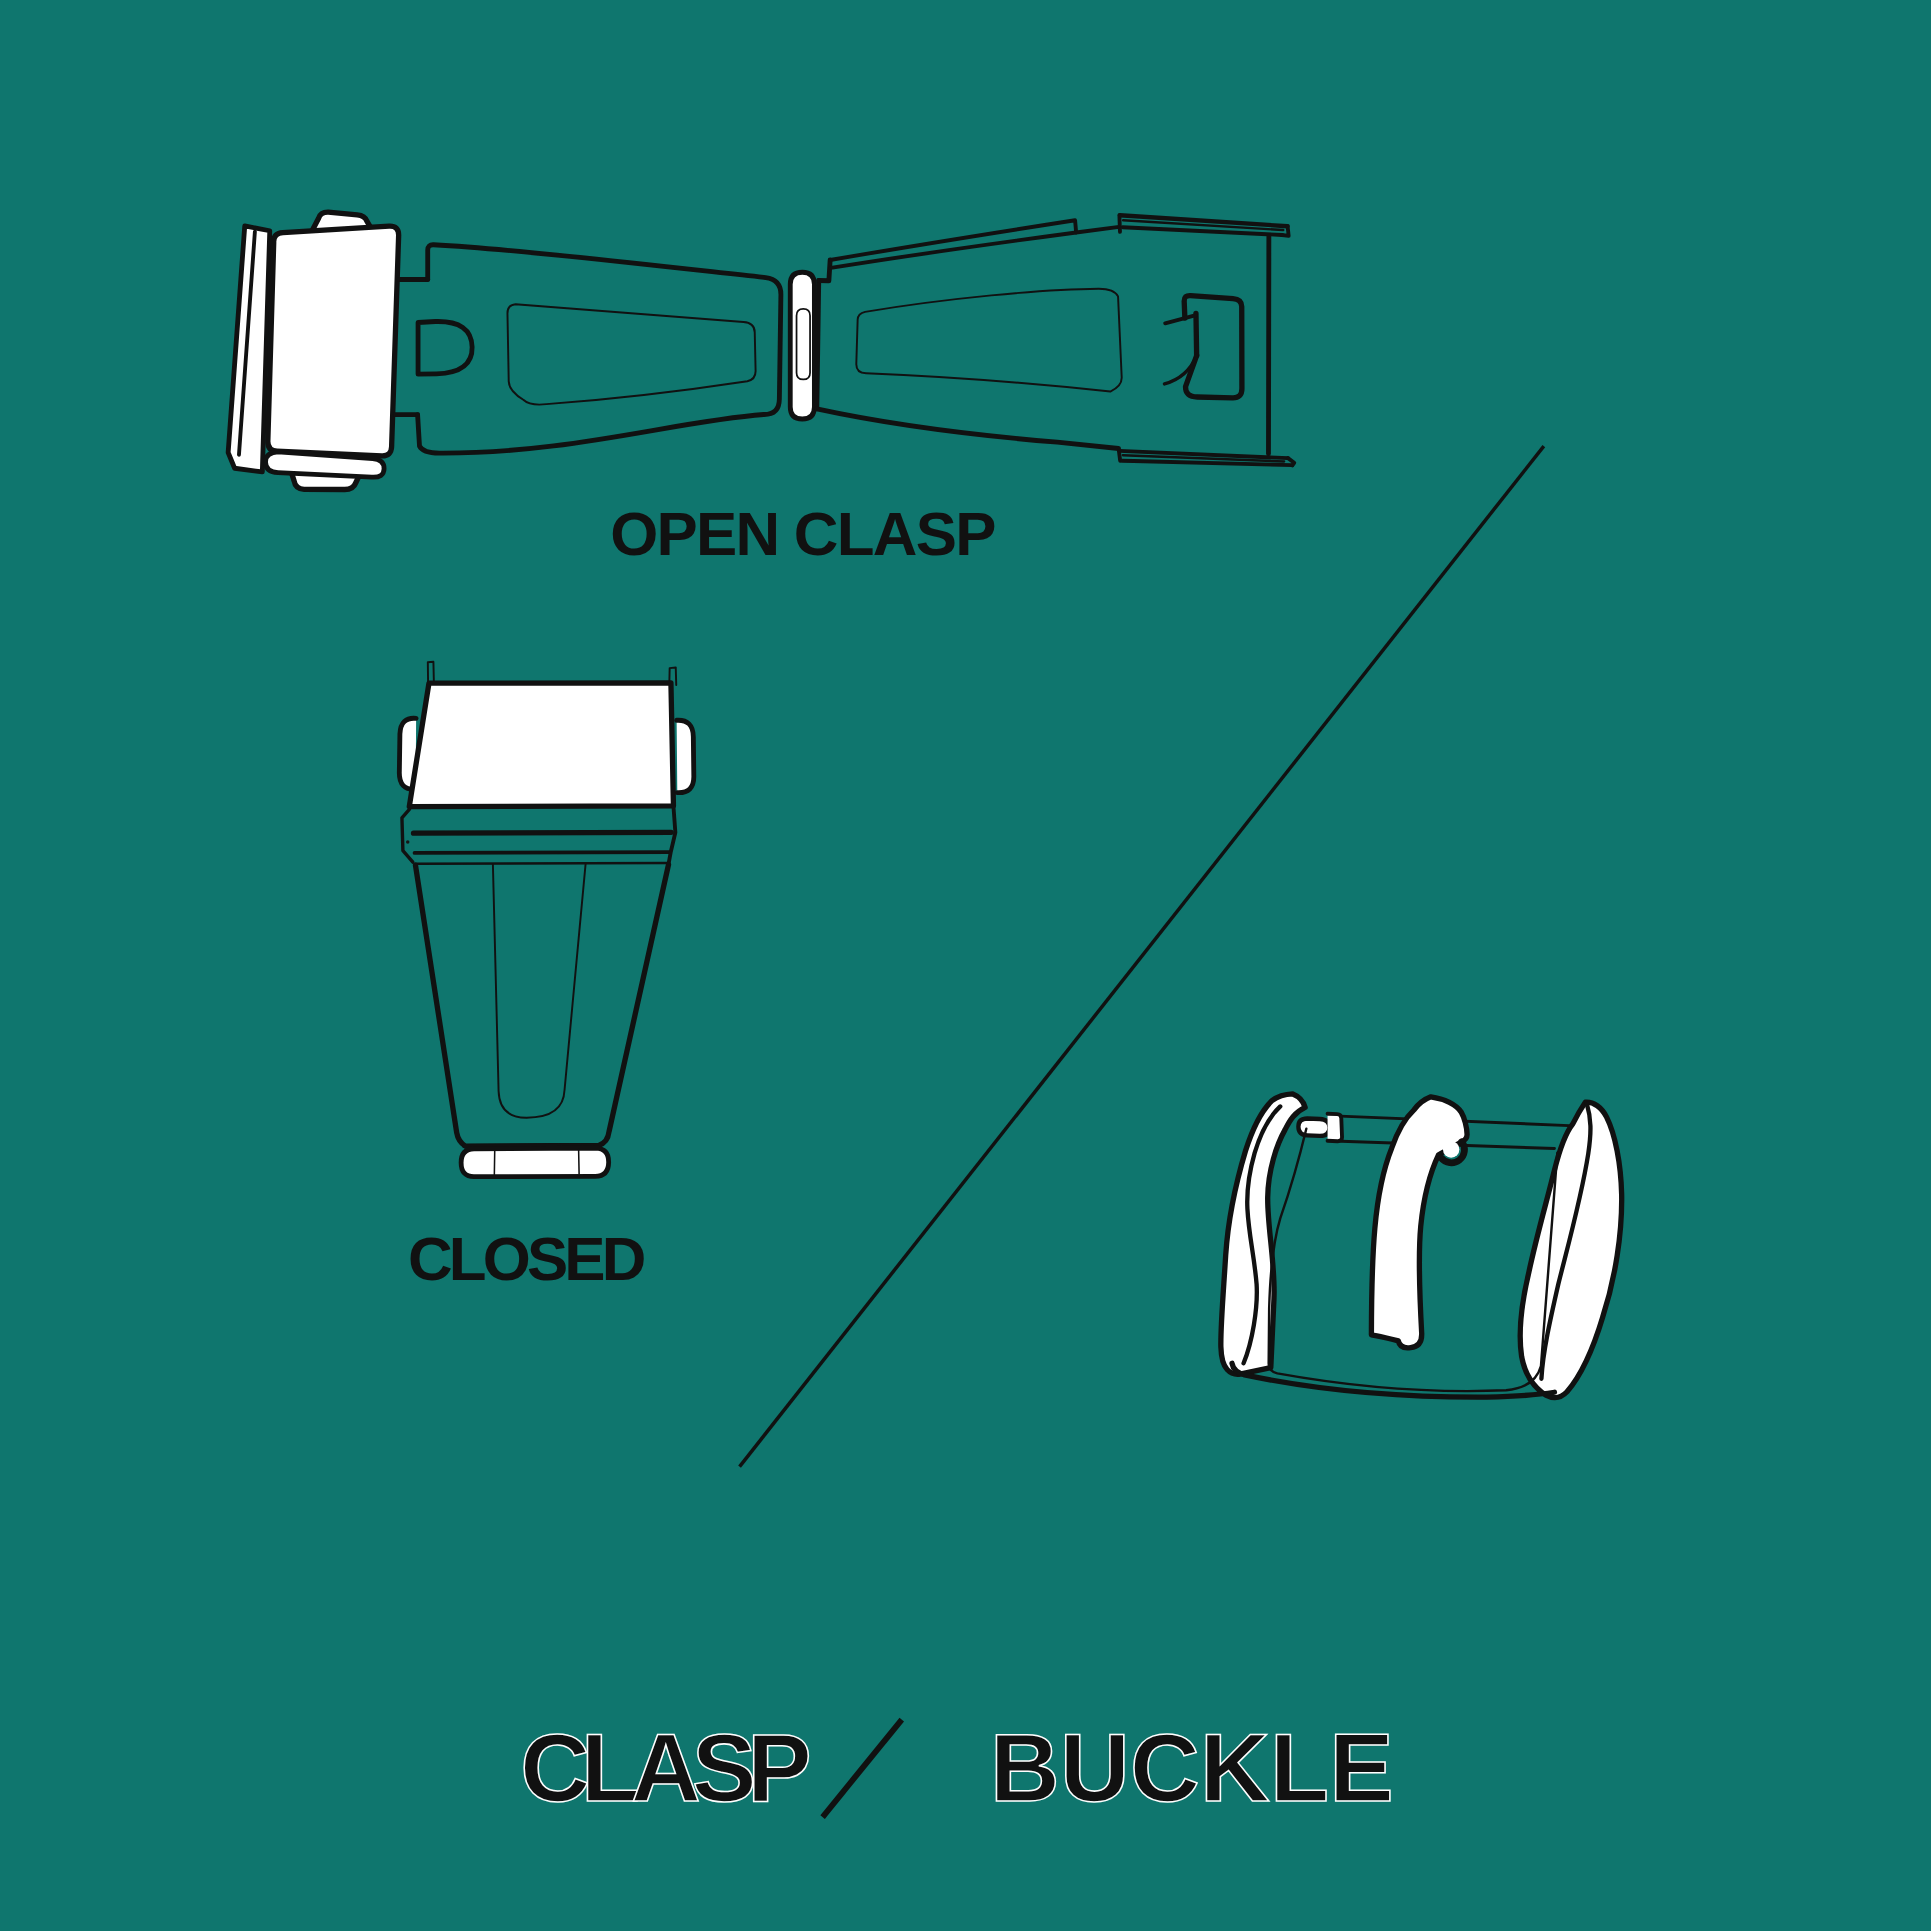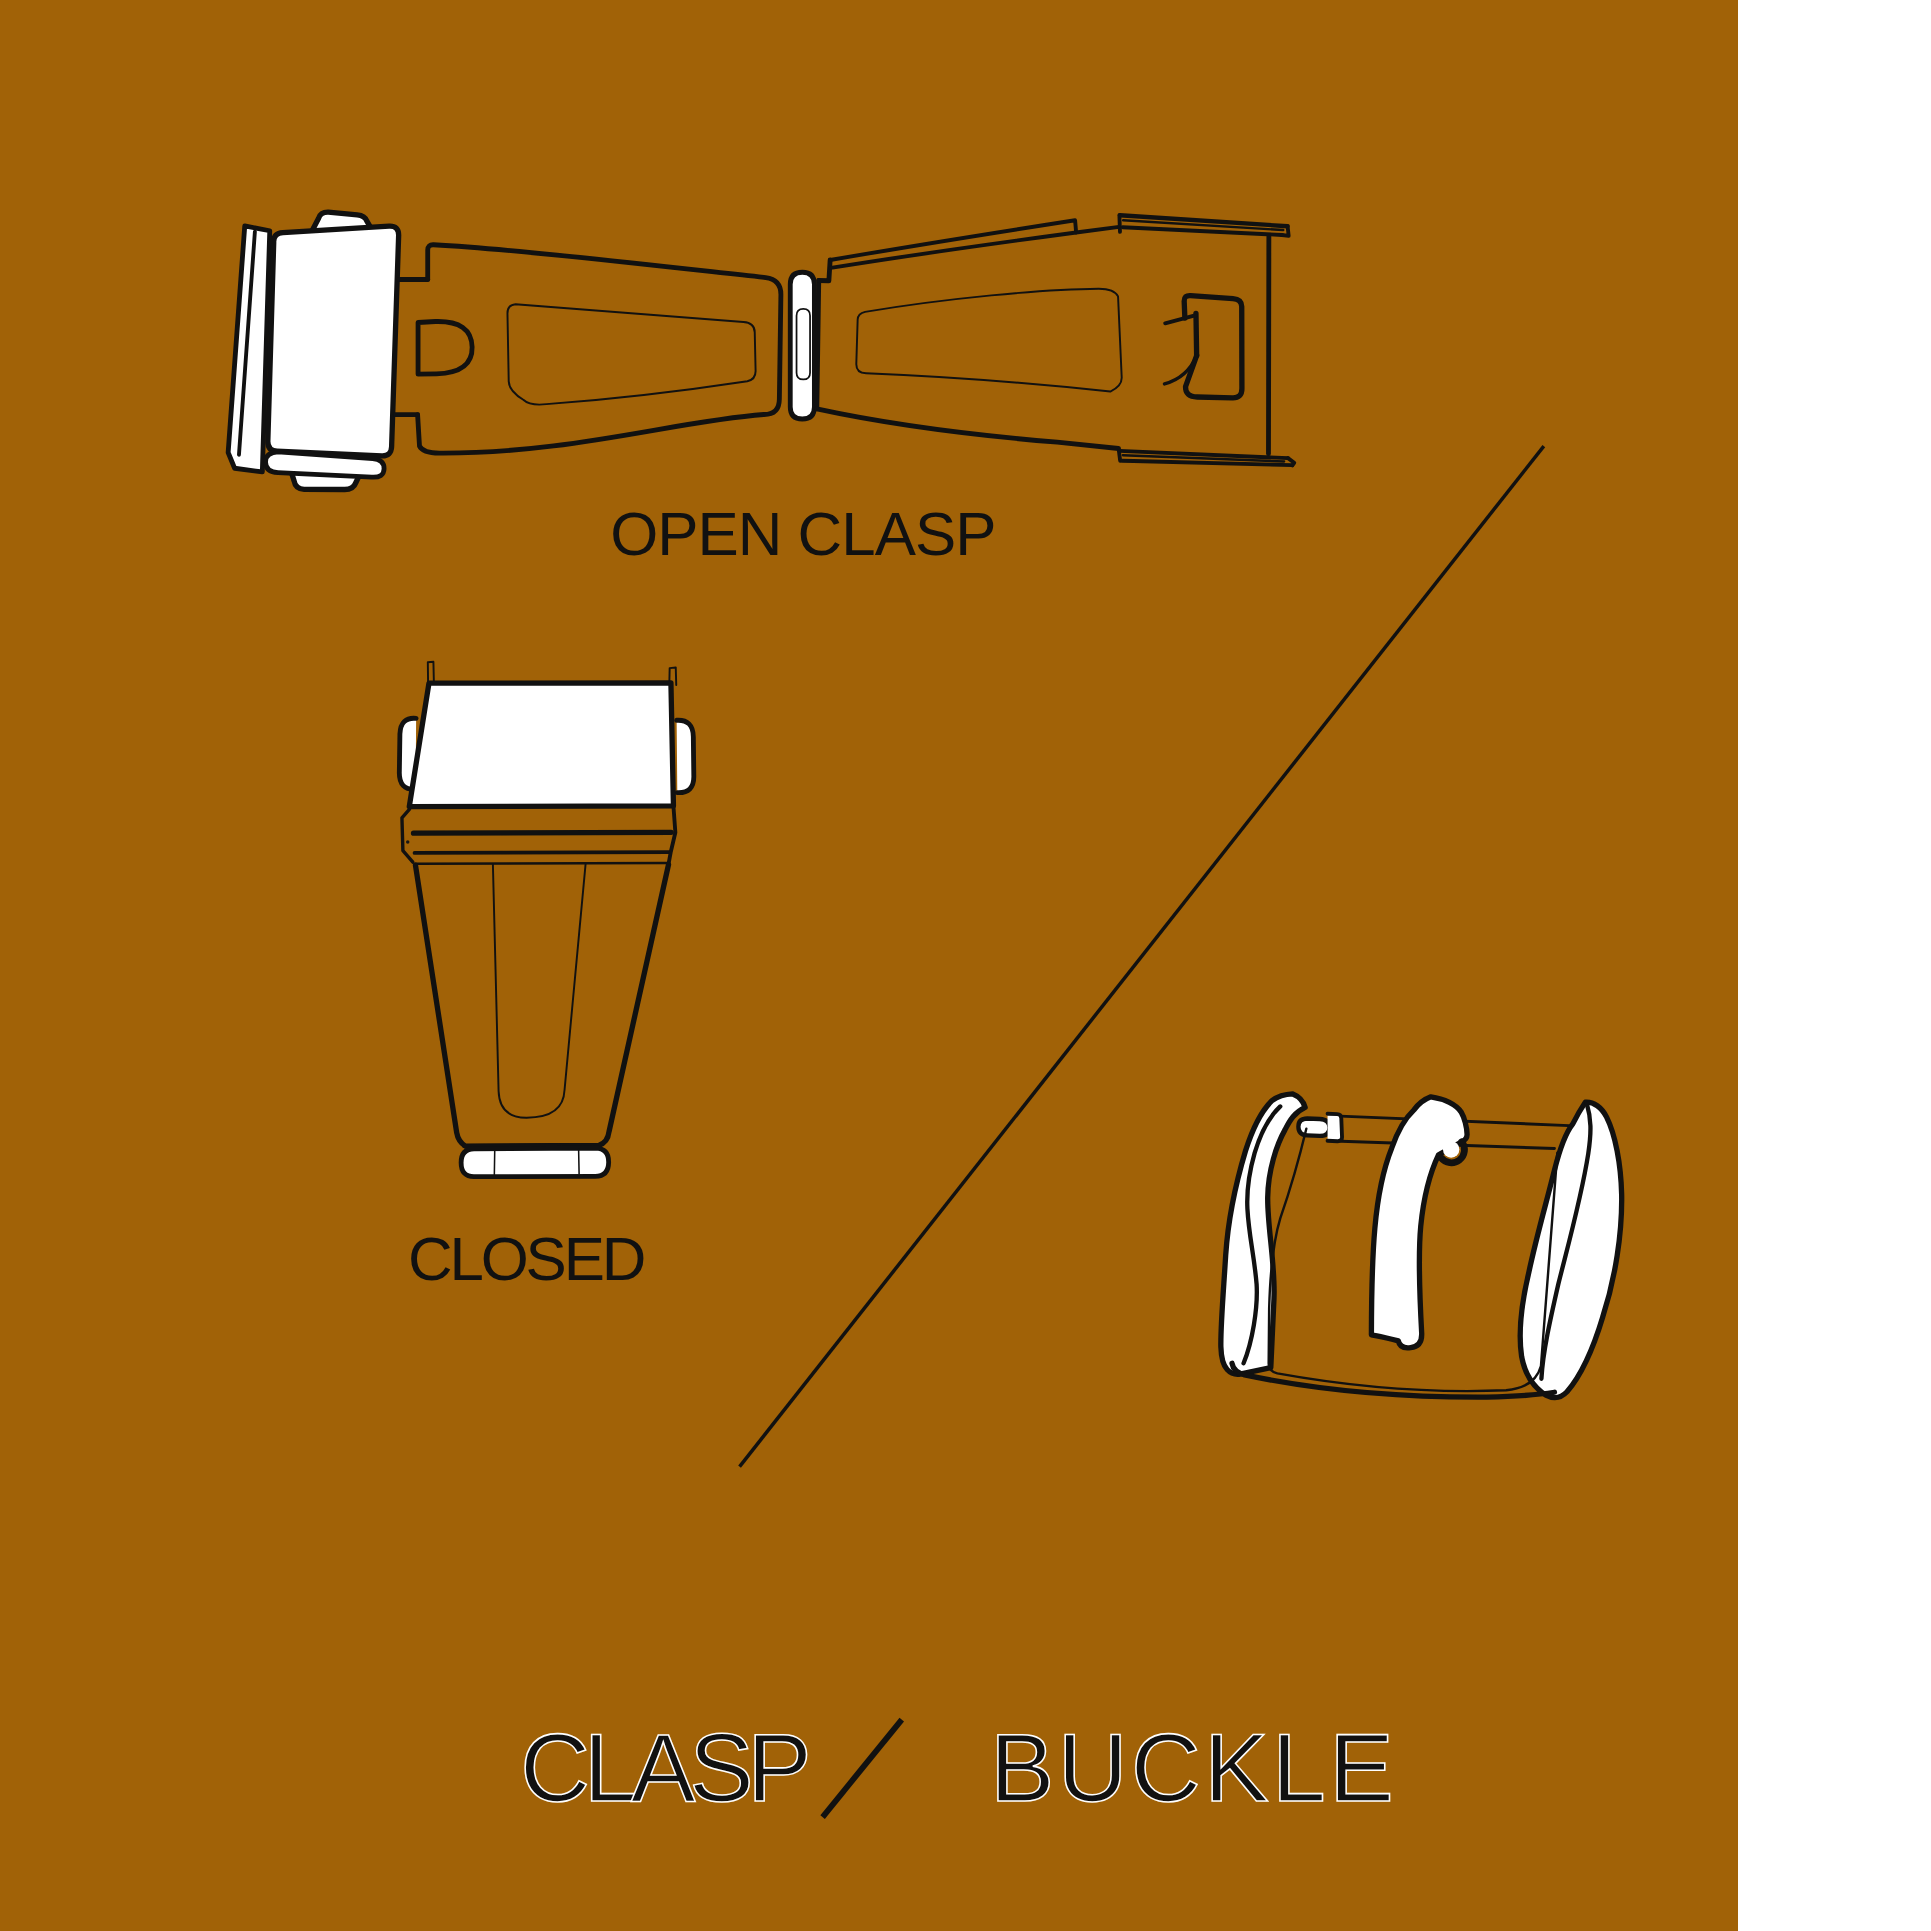--- a/index.html
+++ b/index.html
@@ -1,16 +1,16 @@
 <!DOCTYPE html>
 <html><head>
 <meta charset="utf-8">
 <style>
   html,body{margin:0;padding:0;background:#ffffff;}
-  #page{width:1738px;height:1931px;position:relative;background:#a16207;overflow:hidden;}
+  #page{width:1931px;height:1931px;position:relative;background:#0f766e;overflow:hidden;font-weight:bold;}
   svg{position:absolute;left:0;top:0;}
   text{font-family:"Liberation Sans", sans-serif;fill:#111111;}
 </style>
 </head>
 <body>
 <div id="page">
 <svg width="1931" height="1931" viewBox="0 0 2000 2000" fill="none" stroke="#111111">
 
 <g stroke-linecap="round" stroke-linejoin="round">
 

